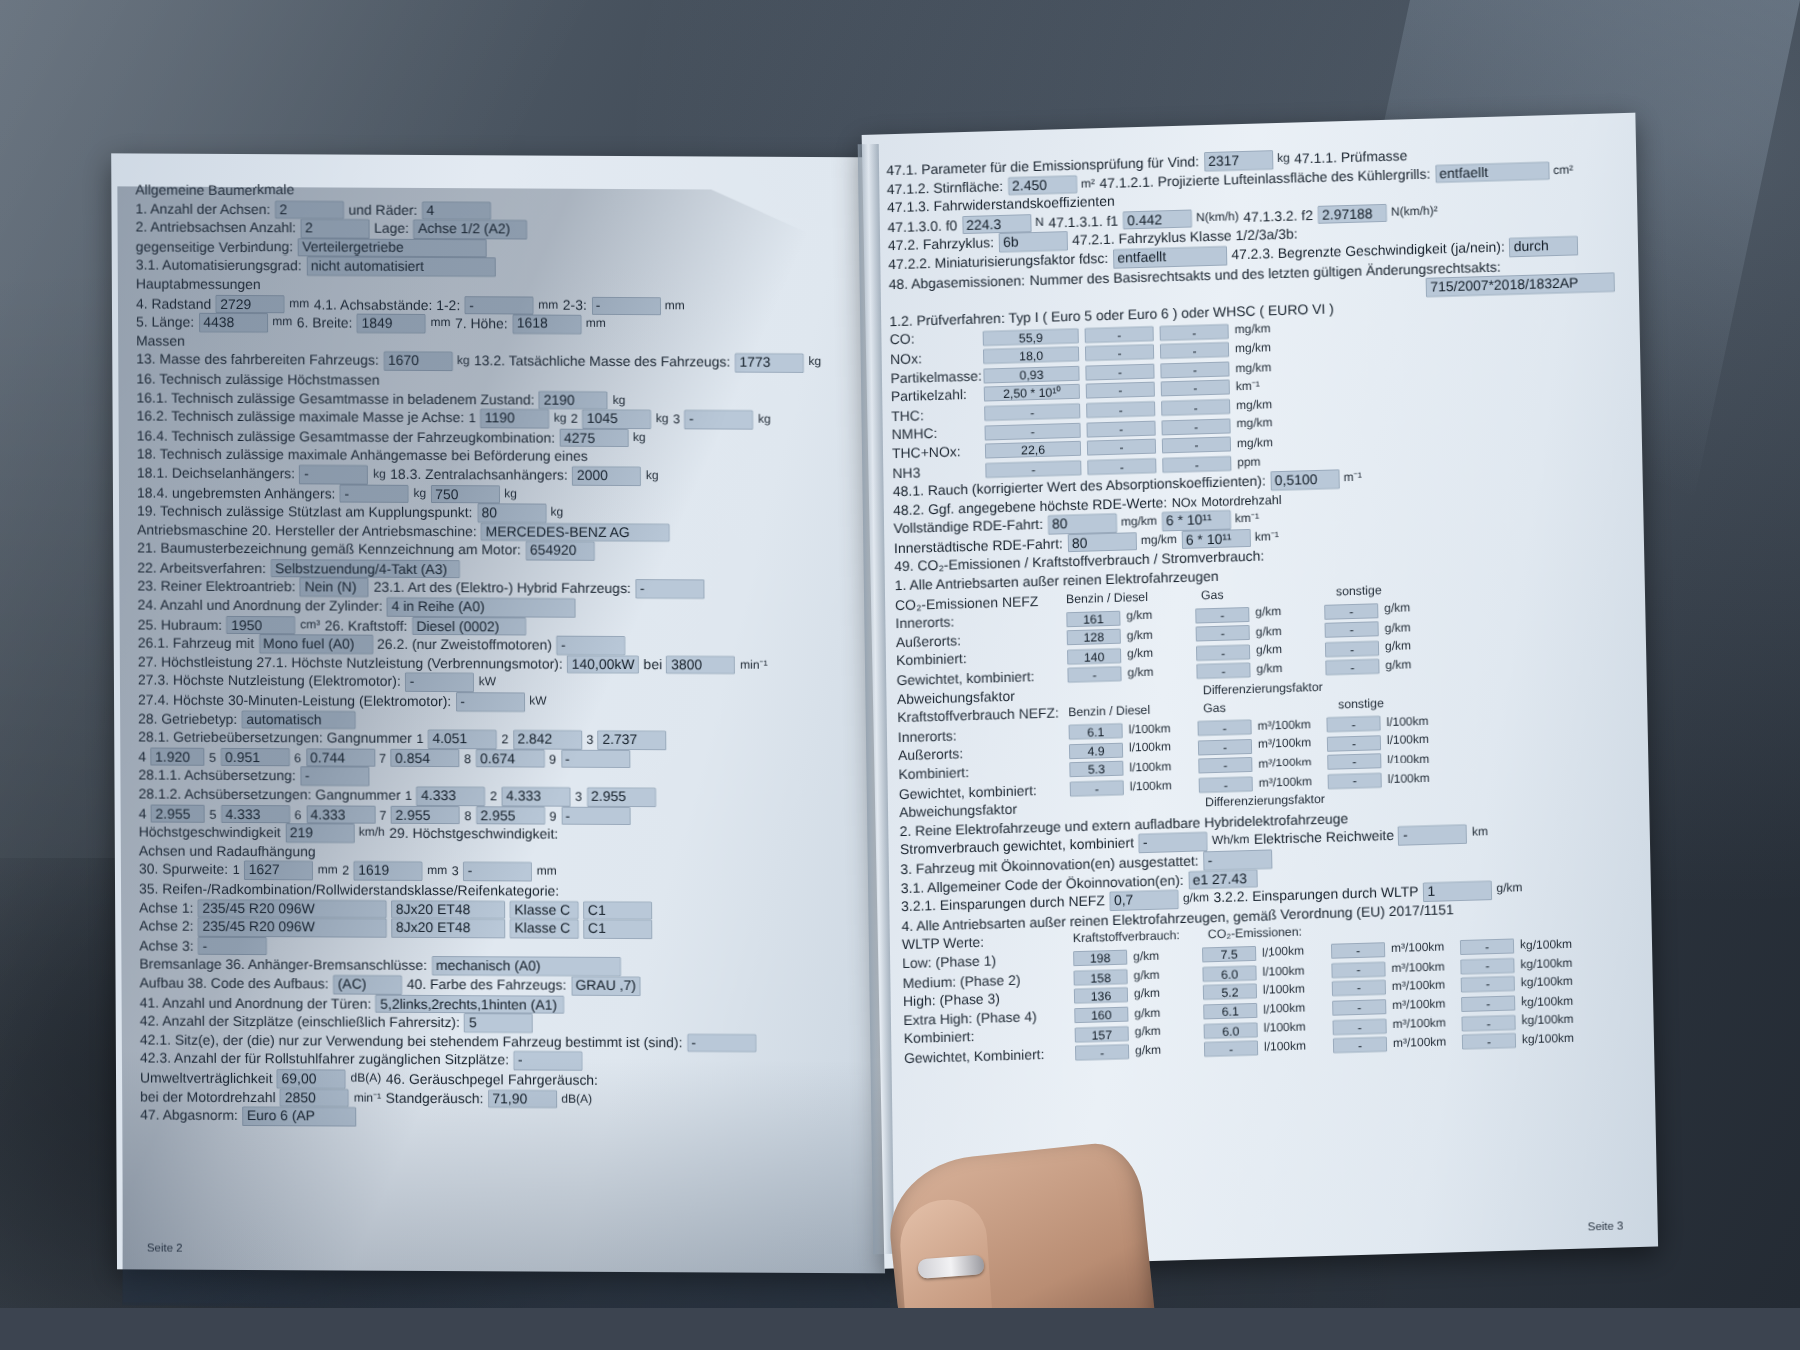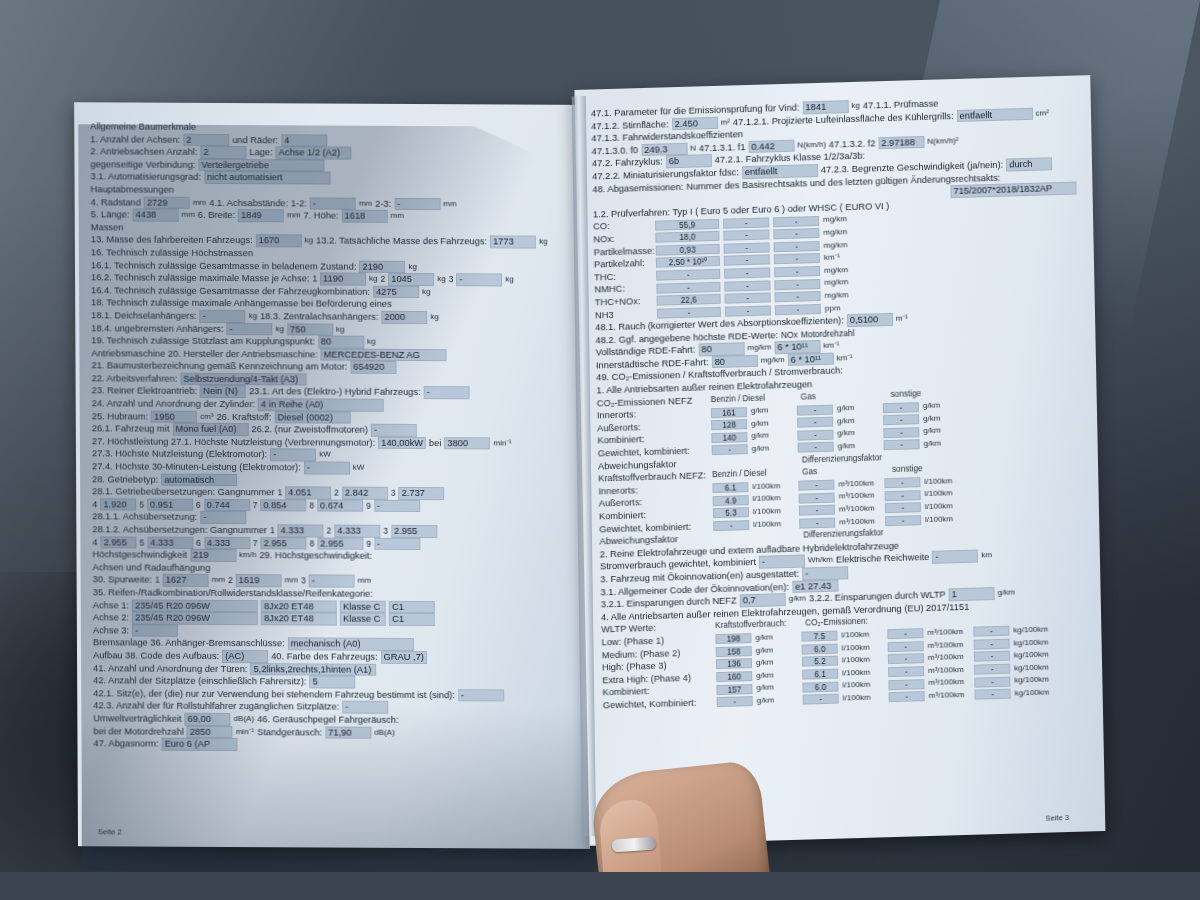--- a/index.html
+++ b/index.html
@@ -73,21 +73,21 @@
   .sm{font-size:8.4px;}
   .fld{background:#b9c8d8;border-radius:1px;padding:0 3px;min-height:10px;
     display:inline-block;color:#121c26;box-shadow:inset 0 0 0 .5px rgba(110,130,150,.55);}
   .fld.w30{min-width:30px;}
   .fld.w40{min-width:40px;}
   .fld.w70{min-width:70px;}
   .fld.w120{min-width:120px;}
   .unit{font-size:8px;color:#1a242f;}
   .pgnum{position:absolute;bottom:10px;font-size:7.6px;color:#2a3542;}
   .pgnum.l{left:20px;}
-  .pgnum.r{right:36px;}
+  .pgnum.r{right:23px;}
   .emis-row{display:flex;align-items:center;gap:4px;min-height:12px;}
   .emis-name{width:58px;}
   .cell{background:#b9c8d8;min-width:46px;height:10px;border-radius:1px;
     box-shadow:inset 0 0 0 .5px rgba(110,130,150,.55);text-align:center;font-size:8.2px;color:#121c26;}
   .cell.sm{min-width:36px;}
   .cell.lg{min-width:64px;}
   .u{width:42px;font-size:8px;}
   .blur{filter:blur(.18px);}
 </style>
 </head>
@@ -409,38 +409,38 @@
       <div class="pgnum l">Seite 2</div>
       <div class="shadow-diag"></div>
       <div class="shadow-bottom"></div>
     </div>
 
     <div class="page page-right blur">
       <div class="content right">
         <div id="right-lines-1">
             <div class="row">
               <span class="lbl ">47.1. Parameter für die Emissionsprüfung für Vind:</span>
-              <span class="fld w40">1841</span>
+              <span class="fld w40">2317</span>
               <span class="unit">kg</span>
               <span class="lbl ">47.1.1. Prüfmasse</span>
             </div>
             <div class="row">
               <span class="lbl ">47.1.2. Stirnfläche:</span>
               <span class="fld w40">2.450</span>
               <span class="unit">m²</span>
               <span class="lbl ">47.1.2.1. Projizierte Lufteinlassfläche des Kühlergrills:</span>
               <span class="fld w70">entfaellt</span>
               <span class="unit">cm²</span>
             </div>
             <div class="row">
               <span class="lbl ">47.1.3. Fahrwiderstandskoeffizienten</span>
             </div>
             <div class="row">
               <span class="lbl ">47.1.3.0. f0</span>
-              <span class="fld w40">249.3</span>
+              <span class="fld w40">224.3</span>
               <span class="unit">N</span>
               <span class="lbl ">47.1.3.1. f1</span>
               <span class="fld w40">0.442</span>
               <span class="unit">N(km/h)</span>
               <span class="lbl ">47.1.3.2. f2</span>
               <span class="fld w40">2.97188</span>
               <span class="unit">N(km/h)²</span>
             </div>
             <div class="row">
               <span class="lbl ">47.2. Fahrzyklus:</span>

